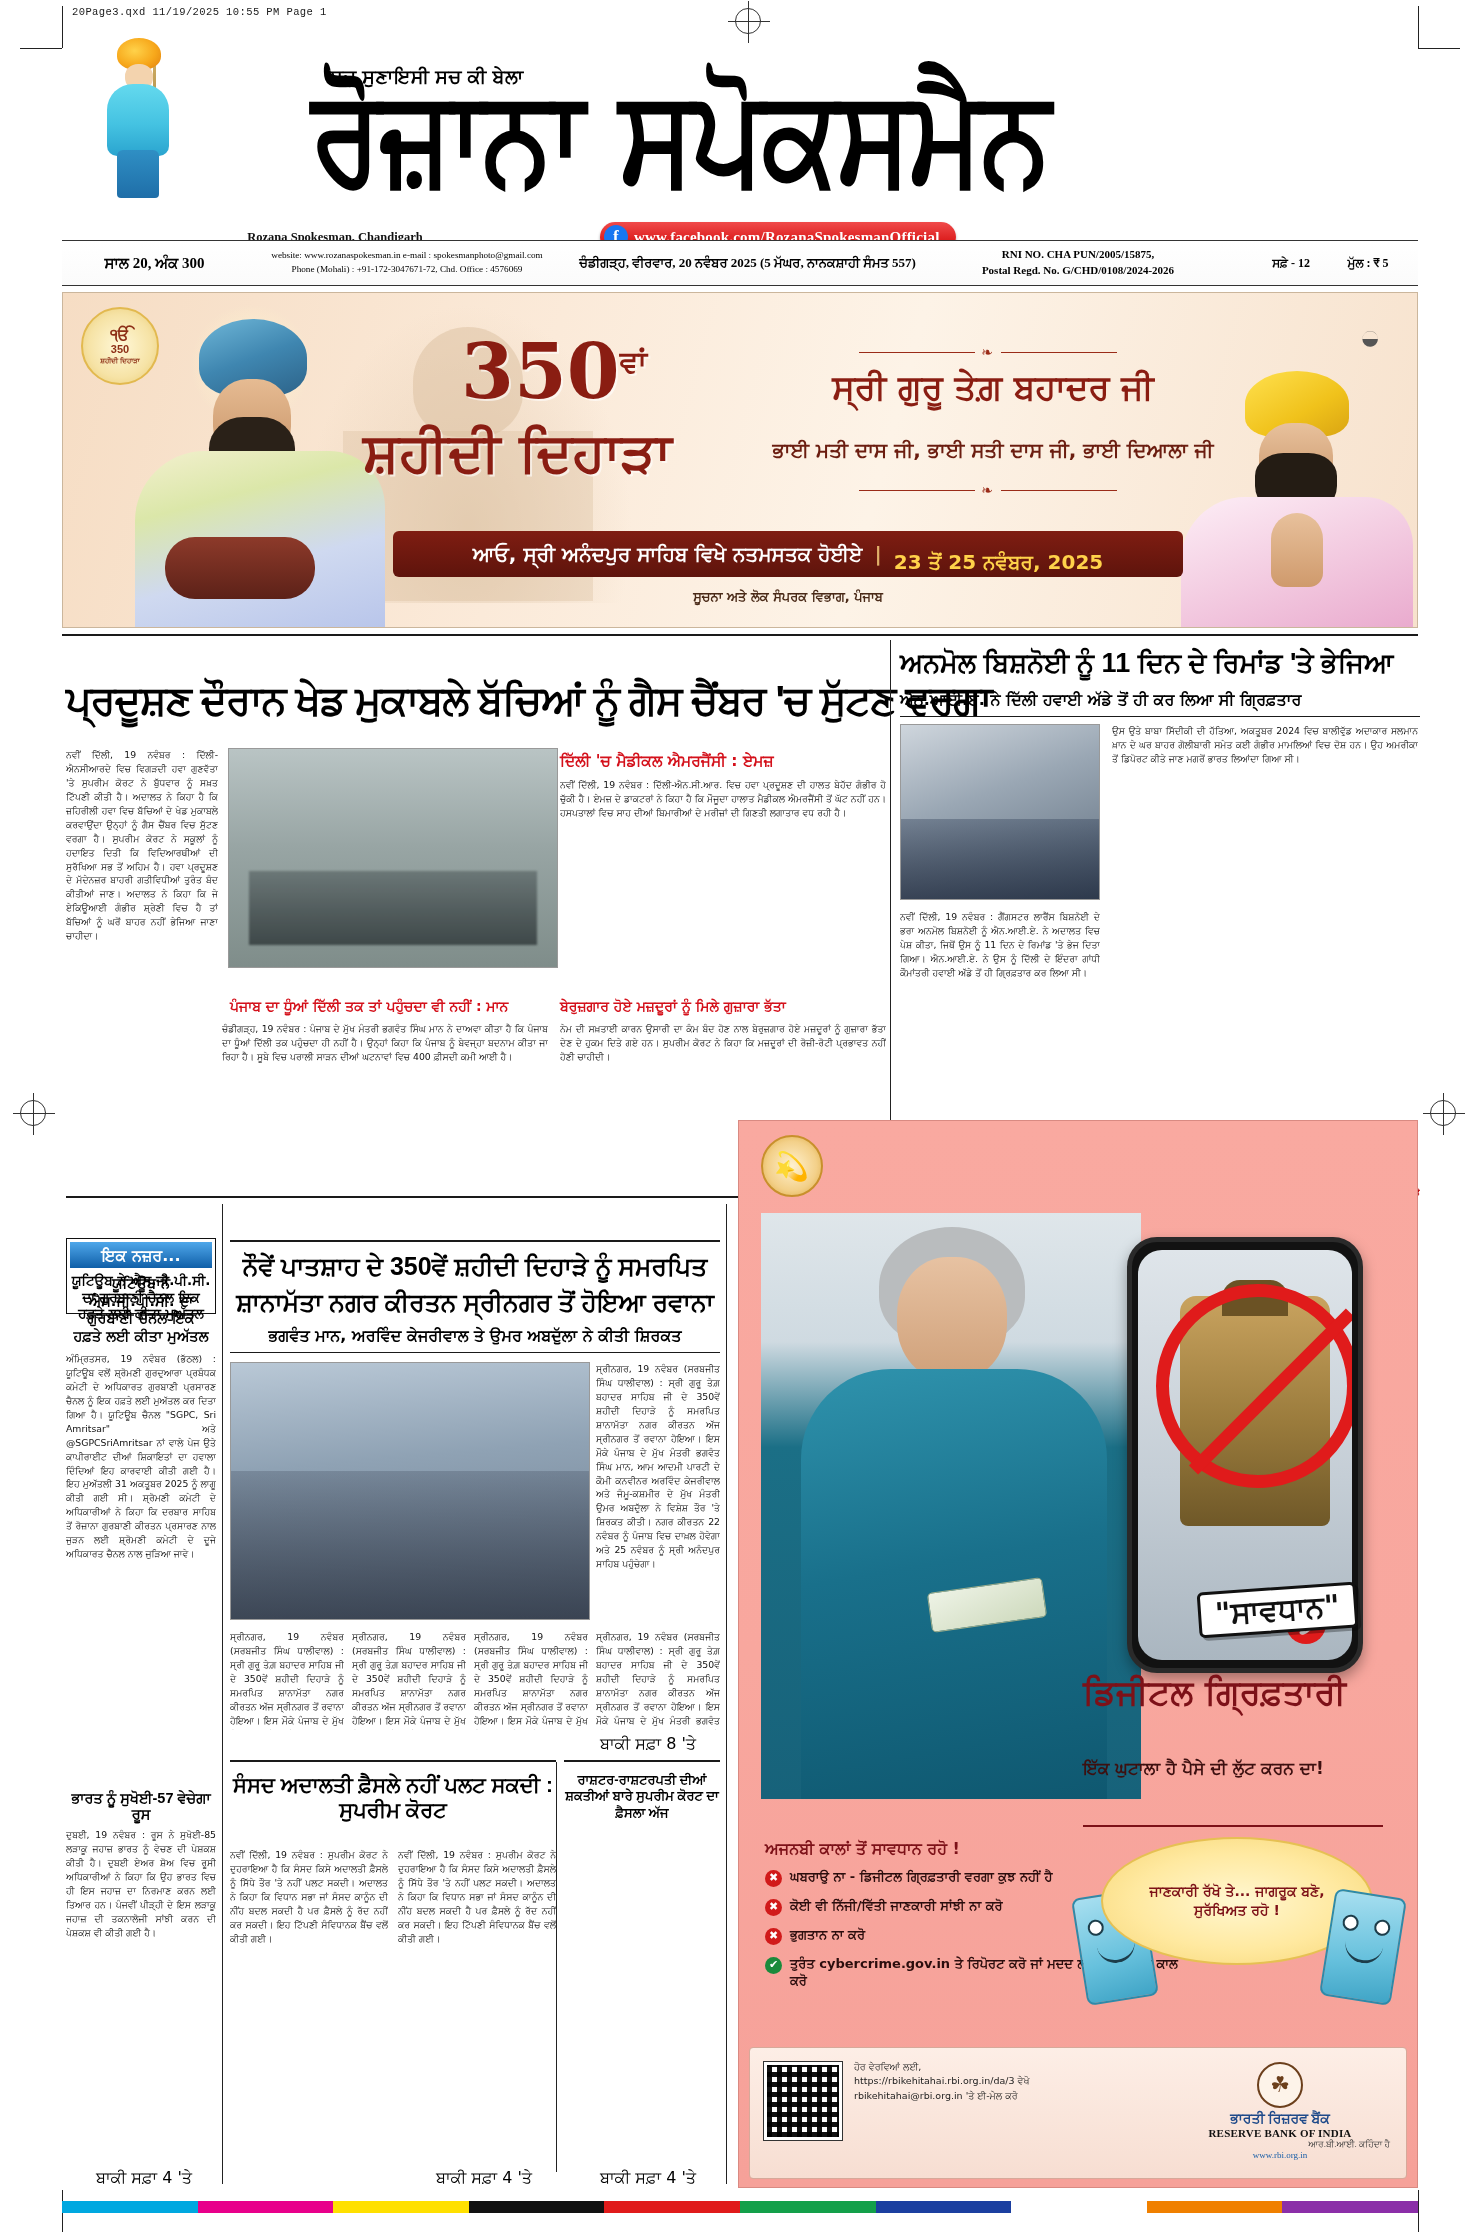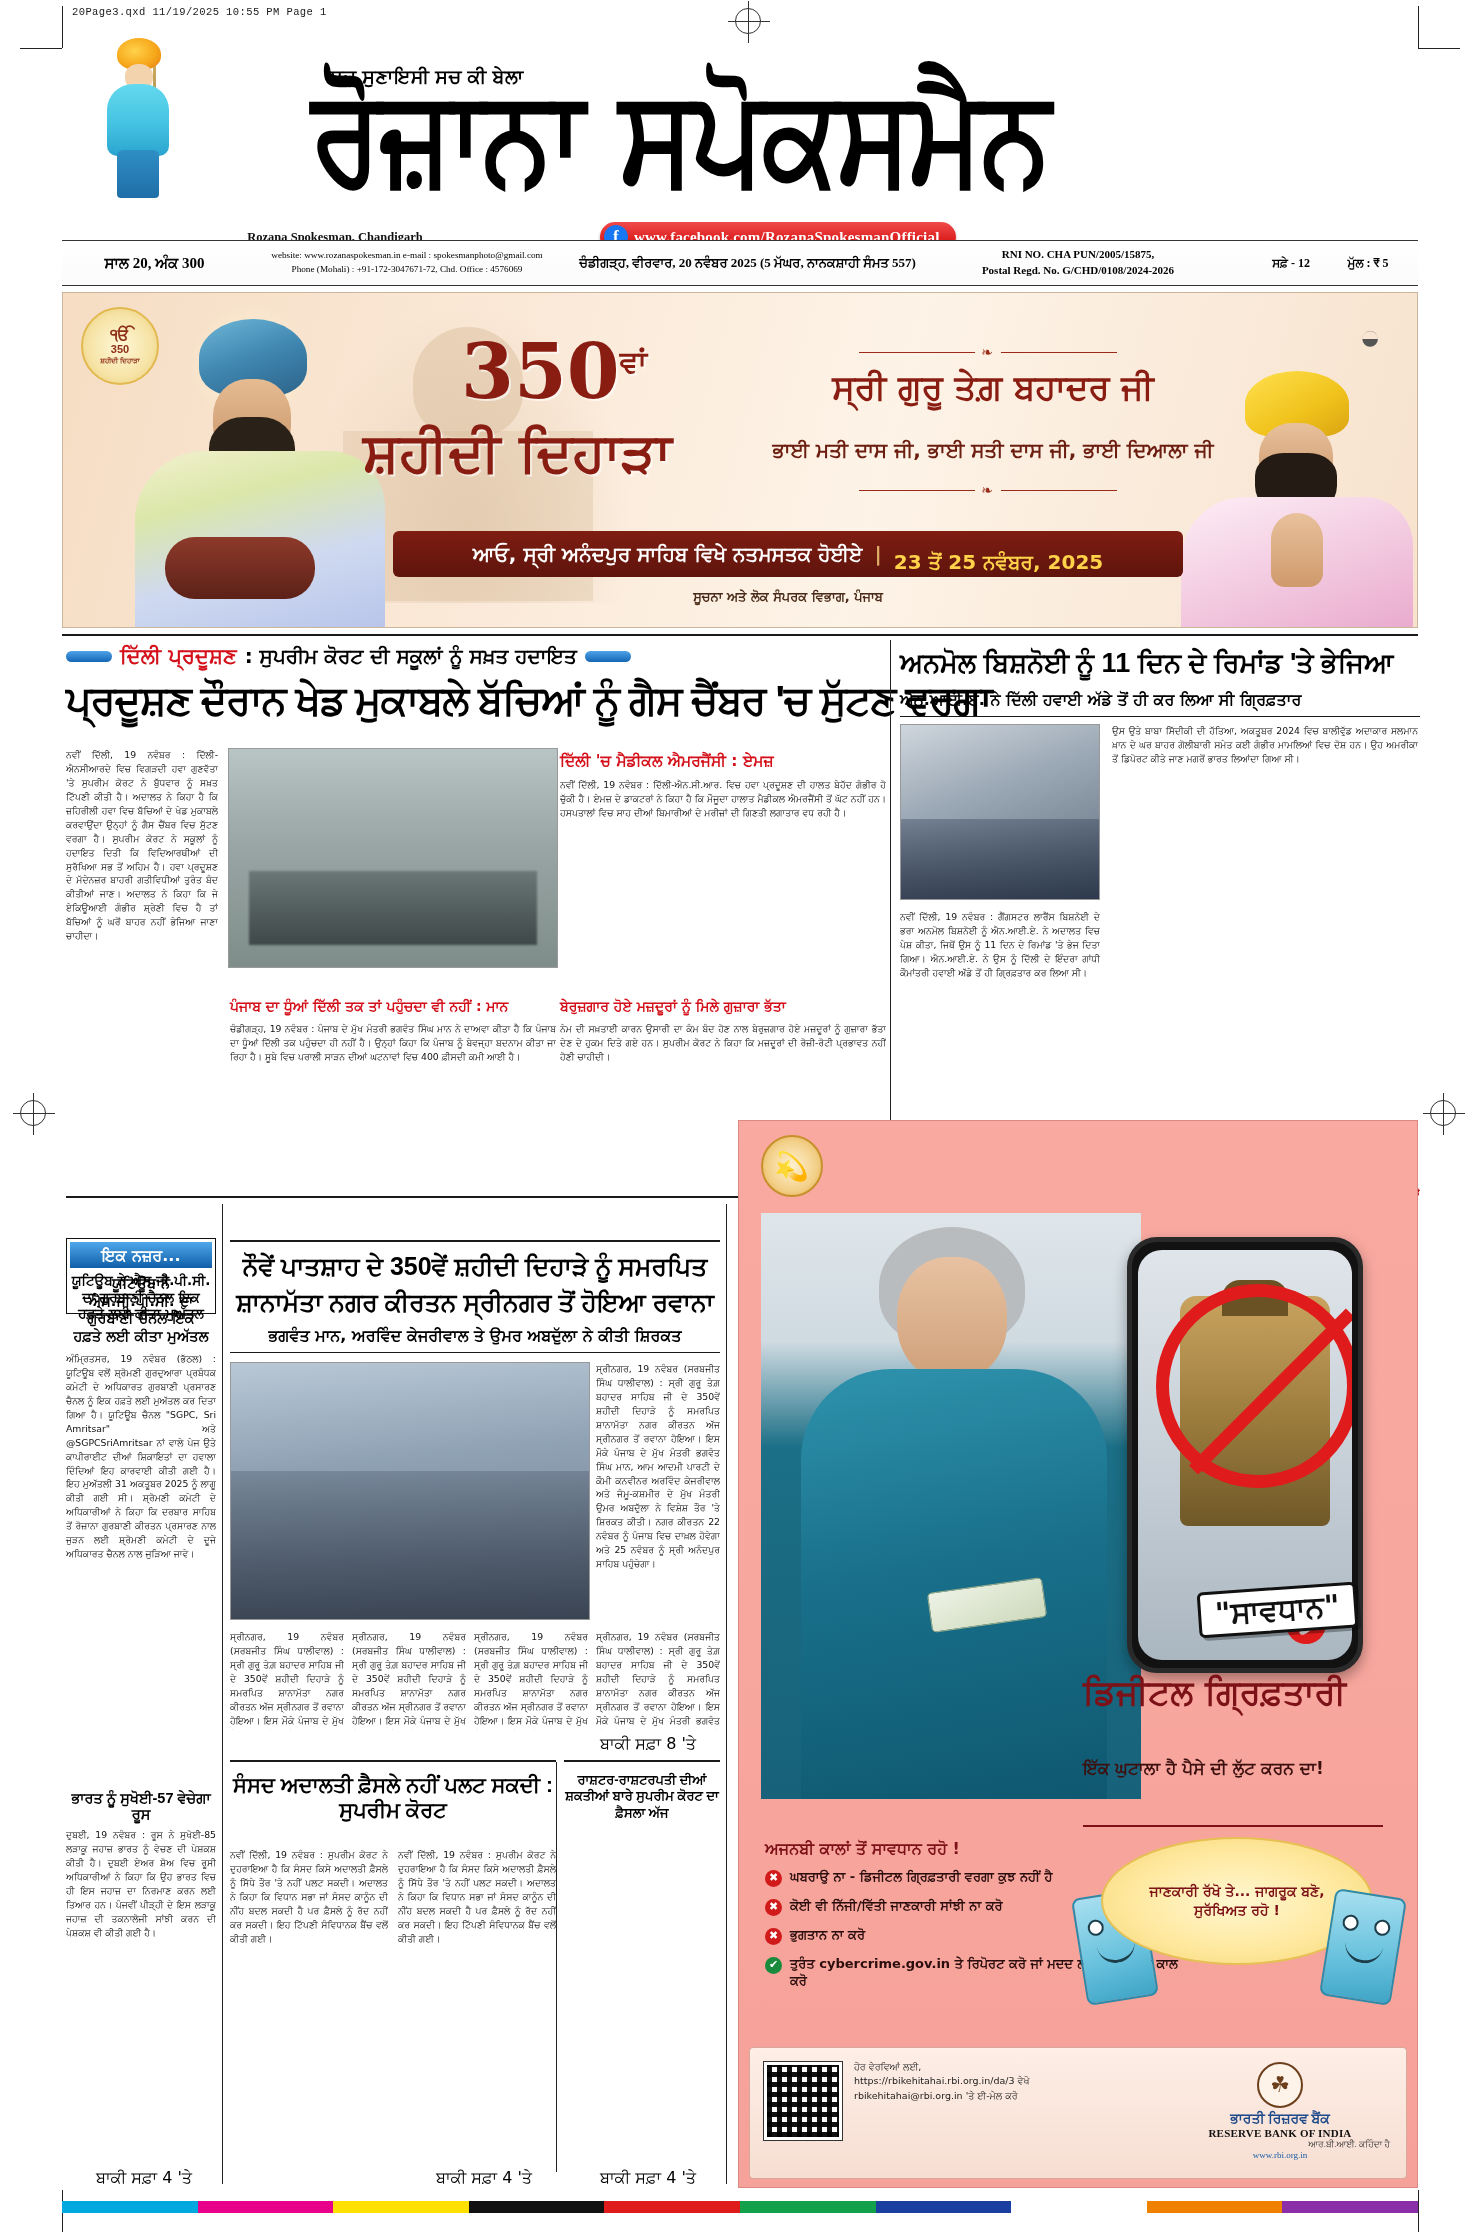--- a/index.html
+++ b/index.html
@@ -588,40 +588,34 @@
     <div class="bribbon">
       <span>ਆਓ, ਸ੍ਰੀ ਅਨੰਦਪੁਰ ਸਾਹਿਬ ਵਿਖੇ ਨਤਮਸਤਕ ਹੋਈਏ</span>
       <span class="sep">|</span>
       <span class="bdate">23 ਤੋਂ 25 ਨਵੰਬਰ, 2025</span>
     </div>
     <div class="bdept">ਸੂਚਨਾ ਅਤੇ ਲੋਕ ਸੰਪਰਕ ਵਿਭਾਗ, ਪੰਜਾਬ</div>
   </div>
 
   <div class="hrule" style="left:62px;top:634px;width:1356px;height:2px;"></div>
 
-  <div class="kicker" style="left:66px;top:644px;">
-    <span class="bar"></span>
-    <span class="k-red">ਦਿੱਲੀ ਪ੍ਰਦੂਸ਼ਣ</span>
-    <span class="k-blk">: ਸੁਪਰੀਮ ਕੋਰਟ ਦੀ ਸਕੂਲਾਂ ਨੂੰ ਸਖ਼ਤ ਹਦਾਇਤ</span>
-    <span class="bar"></span>
-  </div>
 
   <div class="headline h-lead" style="left:66px;top:678px;width:820px;">ਪ੍ਰਦੂਸ਼ਣ ਦੌਰਾਨ ਖੇਡ ਮੁਕਾਬਲੇ ਬੱਚਿਆਂ ਨੂੰ ਗੈਸ ਚੈਂਬਰ 'ਚ ਸੁੱਟਣ ਵਰਗਾ</div>
 
   <div class="sep-v" style="left:890px;top:640px;height:560px;"></div>
 
   <div class="col" style="left:66px;top:748px;width:152px;height:440px;">ਨਵੀਂ ਦਿੱਲੀ, 19 ਨਵੰਬਰ : ਦਿੱਲੀ-ਐਨਸੀਆਰਦੇ ਵਿਚ ਵਿਗੜਦੀ ਹਵਾ ਗੁਣਵੱਤਾ 'ਤੇ ਸੁਪਰੀਮ ਕੋਰਟ ਨੇ ਬੁੱਧਵਾਰ ਨੂੰ ਸਖ਼ਤ ਟਿੱਪਣੀ ਕੀਤੀ ਹੈ। ਅਦਾਲਤ ਨੇ ਕਿਹਾ ਹੈ ਕਿ ਜ਼ਹਿਰੀਲੀ ਹਵਾ ਵਿਚ ਬੱਚਿਆਂ ਦੇ ਖੇਡ ਮੁਕਾਬਲੇ ਕਰਵਾਉਂਦਾ ਉਨ੍ਹਾਂ ਨੂੰ ਗੈਸ ਚੈਂਬਰ ਵਿਚ ਸੁੱਟਣ ਵਰਗਾ ਹੈ। ਸੁਪਰੀਮ ਕੋਰਟ ਨੇ ਸਕੂਲਾਂ ਨੂੰ ਹਦਾਇਤ ਦਿਤੀ ਕਿ ਵਿਦਿਆਰਥੀਆਂ ਦੀ ਸੁਰੱਖਿਆ ਸਭ ਤੋਂ ਅਹਿਮ ਹੈ। ਹਵਾ ਪ੍ਰਦੂਸ਼ਣ ਦੇ ਮੱਦੇਨਜ਼ਰ ਬਾਹਰੀ ਗਤੀਵਿਧੀਆਂ ਤੁਰੰਤ ਬੰਦ ਕੀਤੀਆਂ ਜਾਣ। ਅਦਾਲਤ ਨੇ ਕਿਹਾ ਕਿ ਜੇ ਏਕਿਊਆਈ ਗੰਭੀਰ ਸ਼੍ਰੇਣੀ ਵਿਚ ਹੈ ਤਾਂ ਬੱਚਿਆਂ ਨੂੰ ਘਰੋਂ ਬਾਹਰ ਨਹੀਂ ਭੇਜਿਆ ਜਾਣਾ ਚਾਹੀਦਾ।</div>
 
   <div class="photo ph-smog" style="left:228px;top:748px;width:330px;height:220px;"></div>
 
   <div class="subhead" style="left:560px;top:752px;width:326px; color:#d4111b;">ਦਿੱਲੀ 'ਚ ਮੈਡੀਕਲ ਐਮਰਜੈਂਸੀ : ਏਮਜ਼</div>
   <div class="col" style="left:560px;top:778px;width:326px;height:210px;">ਨਵੀਂ ਦਿੱਲੀ, 19 ਨਵੰਬਰ : ਦਿੱਲੀ-ਐਨ.ਸੀ.ਆਰ. ਵਿਚ ਹਵਾ ਪ੍ਰਦੂਸ਼ਣ ਦੀ ਹਾਲਤ ਬੇਹੱਦ ਗੰਭੀਰ ਹੋ ਚੁੱਕੀ ਹੈ। ਏਮਜ਼ ਦੇ ਡਾਕਟਰਾਂ ਨੇ ਕਿਹਾ ਹੈ ਕਿ ਮੌਜੂਦਾ ਹਾਲਾਤ ਮੈਡੀਕਲ ਐਮਰਜੈਂਸੀ ਤੋਂ ਘੱਟ ਨਹੀਂ ਹਨ। ਹਸਪਤਾਲਾਂ ਵਿਚ ਸਾਹ ਦੀਆਂ ਬਿਮਾਰੀਆਂ ਦੇ ਮਰੀਜ਼ਾਂ ਦੀ ਗਿਣਤੀ ਲਗਾਤਾਰ ਵਧ ਰਹੀ ਹੈ।</div>
 
   <div class="subhead" style="left:230px;top:998px;width:326px; color:#d4111b; font-size:14px;">ਪੰਜਾਬ ਦਾ ਧੂੰਆਂ ਦਿੱਲੀ ਤਕ ਤਾਂ ਪਹੁੰਚਦਾ ਵੀ ਨਹੀਂ : ਮਾਨ</div>
-  <div class="col" style="left:230px;top:1022px;width:326px;height:168px;">ਚੰਡੀਗੜ੍ਹ, 19 ਨਵੰਬਰ : ਪੰਜਾਬ ਦੇ ਮੁੱਖ ਮੰਤਰੀ ਭਗਵੰਤ ਸਿੰਘ ਮਾਨ ਨੇ ਦਾਅਵਾ ਕੀਤਾ ਹੈ ਕਿ ਪੰਜਾਬ ਦਾ ਧੂੰਆਂ ਦਿੱਲੀ ਤਕ ਪਹੁੰਚਦਾ ਹੀ ਨਹੀਂ ਹੈ। ਉਨ੍ਹਾਂ ਕਿਹਾ ਕਿ ਪੰਜਾਬ ਨੂੰ ਬੇਵਜ੍ਹਾ ਬਦਨਾਮ ਕੀਤਾ ਜਾ ਰਿਹਾ ਹੈ। ਸੂਬੇ ਵਿਚ ਪਰਾਲੀ ਸਾੜਨ ਦੀਆਂ ਘਟਨਾਵਾਂ ਵਿਚ 400 ਫ਼ੀਸਦੀ ਕਮੀ ਆਈ ਹੈ।</div>
+  <div class="col" style="left:222px;top:1022px;width:326px;height:168px;">ਚੰਡੀਗੜ੍ਹ, 19 ਨਵੰਬਰ : ਪੰਜਾਬ ਦੇ ਮੁੱਖ ਮੰਤਰੀ ਭਗਵੰਤ ਸਿੰਘ ਮਾਨ ਨੇ ਦਾਅਵਾ ਕੀਤਾ ਹੈ ਕਿ ਪੰਜਾਬ ਦਾ ਧੂੰਆਂ ਦਿੱਲੀ ਤਕ ਪਹੁੰਚਦਾ ਹੀ ਨਹੀਂ ਹੈ। ਉਨ੍ਹਾਂ ਕਿਹਾ ਕਿ ਪੰਜਾਬ ਨੂੰ ਬੇਵਜ੍ਹਾ ਬਦਨਾਮ ਕੀਤਾ ਜਾ ਰਿਹਾ ਹੈ। ਸੂਬੇ ਵਿਚ ਪਰਾਲੀ ਸਾੜਨ ਦੀਆਂ ਘਟਨਾਵਾਂ ਵਿਚ 400 ਫ਼ੀਸਦੀ ਕਮੀ ਆਈ ਹੈ।</div>
 
   <div class="subhead" style="left:560px;top:998px;width:326px; color:#d4111b; font-size:14px;">ਬੇਰੁਜ਼ਗਾਰ ਹੋਏ ਮਜ਼ਦੂਰਾਂ ਨੂੰ ਮਿਲੇ ਗੁਜ਼ਾਰਾ ਭੱਤਾ</div>
   <div class="col" style="left:560px;top:1022px;width:326px;height:168px;">ਨੇਮ ਦੀ ਸਖ਼ਤਾਈ ਕਾਰਨ ਉਸਾਰੀ ਦਾ ਕੰਮ ਬੰਦ ਹੋਣ ਨਾਲ ਬੇਰੁਜ਼ਗਾਰ ਹੋਏ ਮਜ਼ਦੂਰਾਂ ਨੂੰ ਗੁਜ਼ਾਰਾ ਭੱਤਾ ਦੇਣ ਦੇ ਹੁਕਮ ਦਿਤੇ ਗਏ ਹਨ। ਸੁਪਰੀਮ ਕੋਰਟ ਨੇ ਕਿਹਾ ਕਿ ਮਜ਼ਦੂਰਾਂ ਦੀ ਰੋਜ਼ੀ-ਰੋਟੀ ਪ੍ਰਭਾਵਤ ਨਹੀਂ ਹੋਣੀ ਚਾਹੀਦੀ।</div>
 
   <div class="headline h-right" style="left:900px;top:648px;width:520px;">ਅਨਮੋਲ ਬਿਸ਼ਨੋਈ ਨੂੰ 11 ਦਿਨ ਦੇ ਰਿਮਾਂਡ 'ਤੇ ਭੇਜਿਆ</div>
   <div class="subhead" style="left:900px;top:690px;width:520px;font-size:16px;">ਐਨ.ਆਈ.ਏ. ਨੇ ਦਿੱਲੀ ਹਵਾਈ ਅੱਡੇ ਤੋਂ ਹੀ ਕਰ ਲਿਆ ਸੀ ਗ੍ਰਿਫ਼ਤਾਰ</div>
   <div class="hrule" style="left:900px;top:716px;width:520px;height:1px;"></div>
 
   <div class="col" style="left:900px;top:724px;width:158px;height:84px;">ਨਵੀਂ ਦਿੱਲੀ, 19 ਨਵੰਬਰ : ਗੈਂਗਸਟਰ ਲਾਰੈਂਸ ਬਿਸ਼ਨੋਈ ਦੇ ਭਰਾ ਅਨਮੋਲ ਬਿਸ਼ਨੋਈ ਨੂੰ ਐਨ.ਆਈ.ਏ. ਨੇ ਅਦਾਲਤ ਵਿਚ ਪੇਸ਼ ਕੀਤਾ, ਜਿਥੋਂ ਉਸ ਨੂੰ 11 ਦਿਨ ਦੇ ਰਿਮਾਂਡ 'ਤੇ ਭੇਜ ਦਿਤਾ ਗਿਆ। ਐਨ.ਆਈ.ਏ. ਨੇ ਉਸ ਨੂੰ ਦਿੱਲੀ ਦੇ ਇੰਦਰਾ ਗਾਂਧੀ ਕੌਮਾਂਤਰੀ ਹਵਾਈ ਅੱਡੇ ਤੋਂ ਹੀ ਗ੍ਰਿਫ਼ਤਾਰ ਕਰ ਲਿਆ ਸੀ।</div>
   <div class="photo ph-raid" style="left:900px;top:724px;width:200px;height:176px;"></div>

